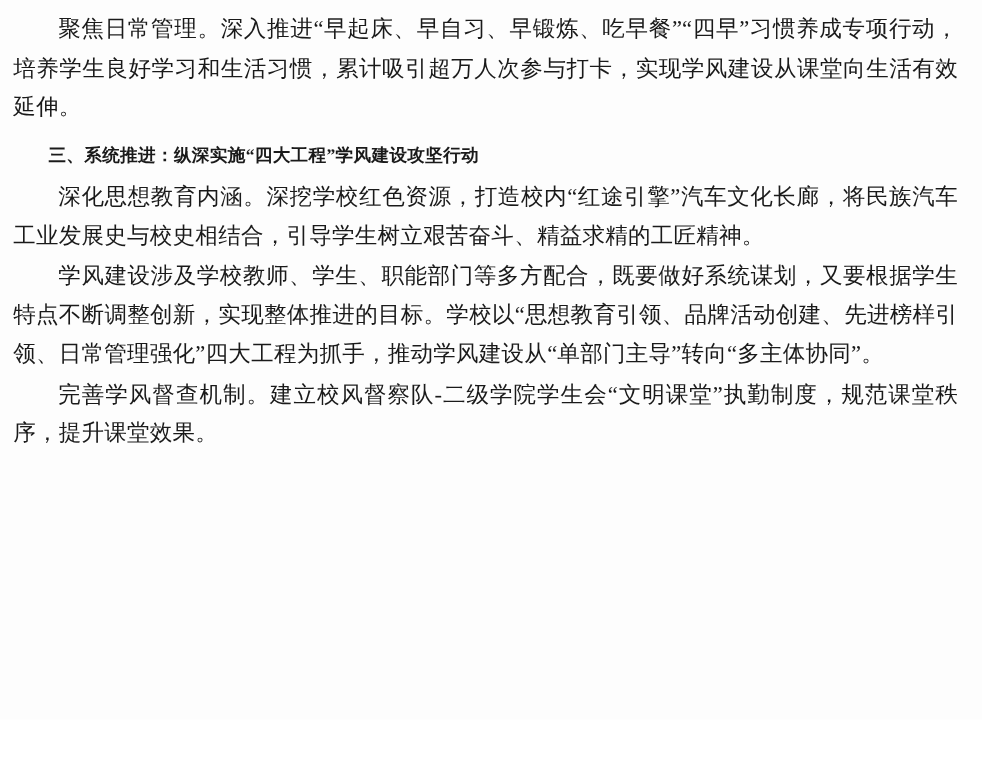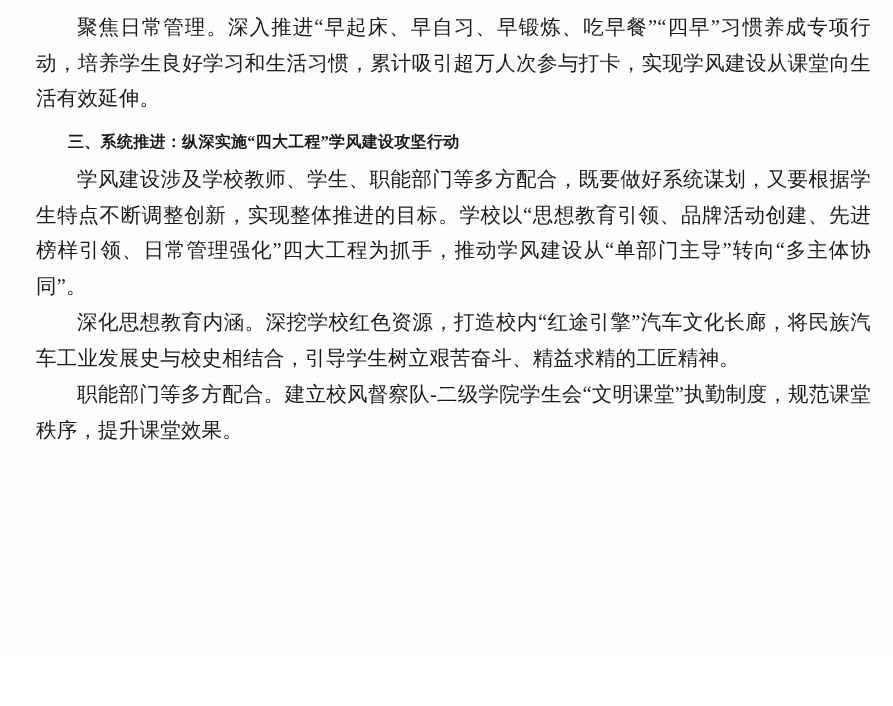--- a/index.html
+++ b/index.html
@@ -12,21 +12,21 @@
     background: #ffffff;
     font-family: "Liberation Serif", "DejaVu Serif", serif;
     color: #1a1a1a;
     overflow: hidden;
   }
   .page {
     position: relative;
     width: 893px;
     height: 654px;
     box-sizing: border-box;
-    padding: 10px 22px 0 36px;
+    padding: 10px 22px 0 12px;
     background: #fdfdfd;
   }
   .doc-body {
     font-size: 20.5px;
     line-height: 35.5px;
     letter-spacing: 0.2px;
     text-align: justify;
     text-justify: inter-ideograph;
   }
   p.para {
@@ -46,21 +46,21 @@
 <body>
 
 <div class="page">
   <div class="doc-body">
 
     <p class="para">聚焦日常管理。深入推进“早起床、早自习、早锻炼、吃早餐”“四早”习惯养成专项行动，培养学生良好学习和生活习惯，累计吸引超万人次参与打卡，实现学风建设从课堂向生活有效延伸。</p>
 
 
     <h2 class="heading">三、系统推进：纵深实施“四大工程”学风建设攻坚行动</h2>
 
+    <p class="para">深化思想教育内涵。深挖学校红色资源，打造校内“红途引擎”汽车文化长廊，将民族汽车工业发展史与校史相结合，引导学生树立艰苦奋斗、精益求精的工匠精神。</p>
+
     <p class="para">学风建设涉及学校教师、学生、职能部门等多方配合，既要做好系统谋划，又要根据学生特点不断调整创新，实现整体推进的目标。学校以“思想教育引领、品牌活动创建、先进榜样引领、日常管理强化”四大工程为抓手，推动学风建设从“单部门主导”转向“多主体协同”。</p>
 
-    <p class="para">深化思想教育内涵。深挖学校红色资源，打造校内“红途引擎”汽车文化长廊，将民族汽车工业发展史与校史相结合，引导学生树立艰苦奋斗、精益求精的工匠精神。</p>
-
-    <p class="para">职能部门等多方配合。建立校风督察队-二级学院学生会“文明课堂”执勤制度，规范课堂秩序，提升课堂效果。</p>
+    <p class="para">完善学风督查机制。建立校风督察队-二级学院学生会“文明课堂”执勤制度，规范课堂秩序，提升课堂效果。</p>
 
 
   </div>
 </div>
 
 </body></html>

